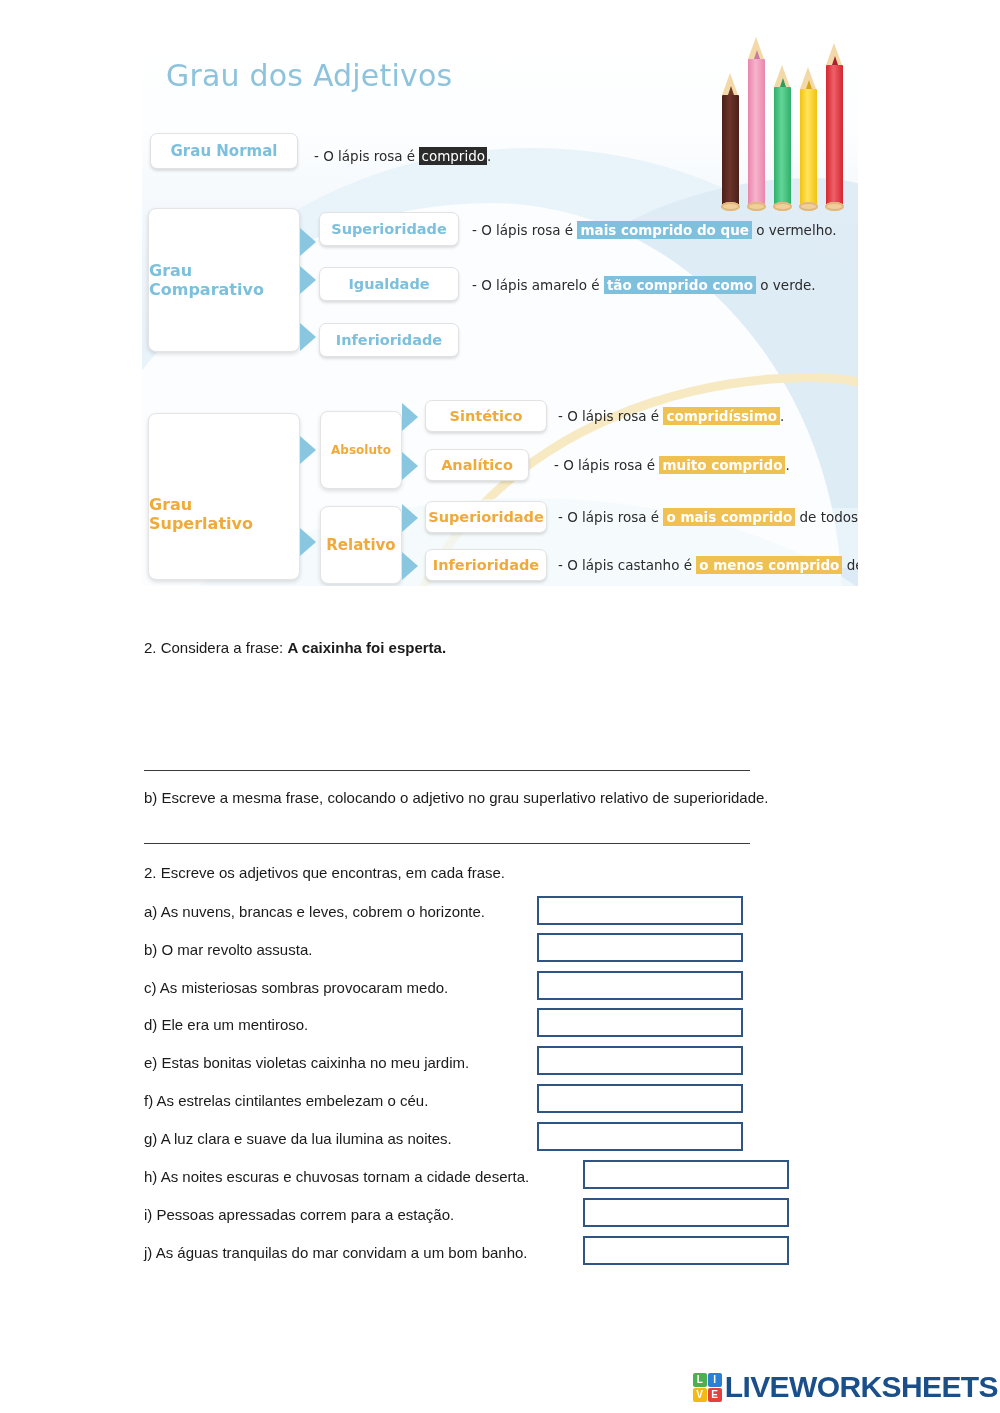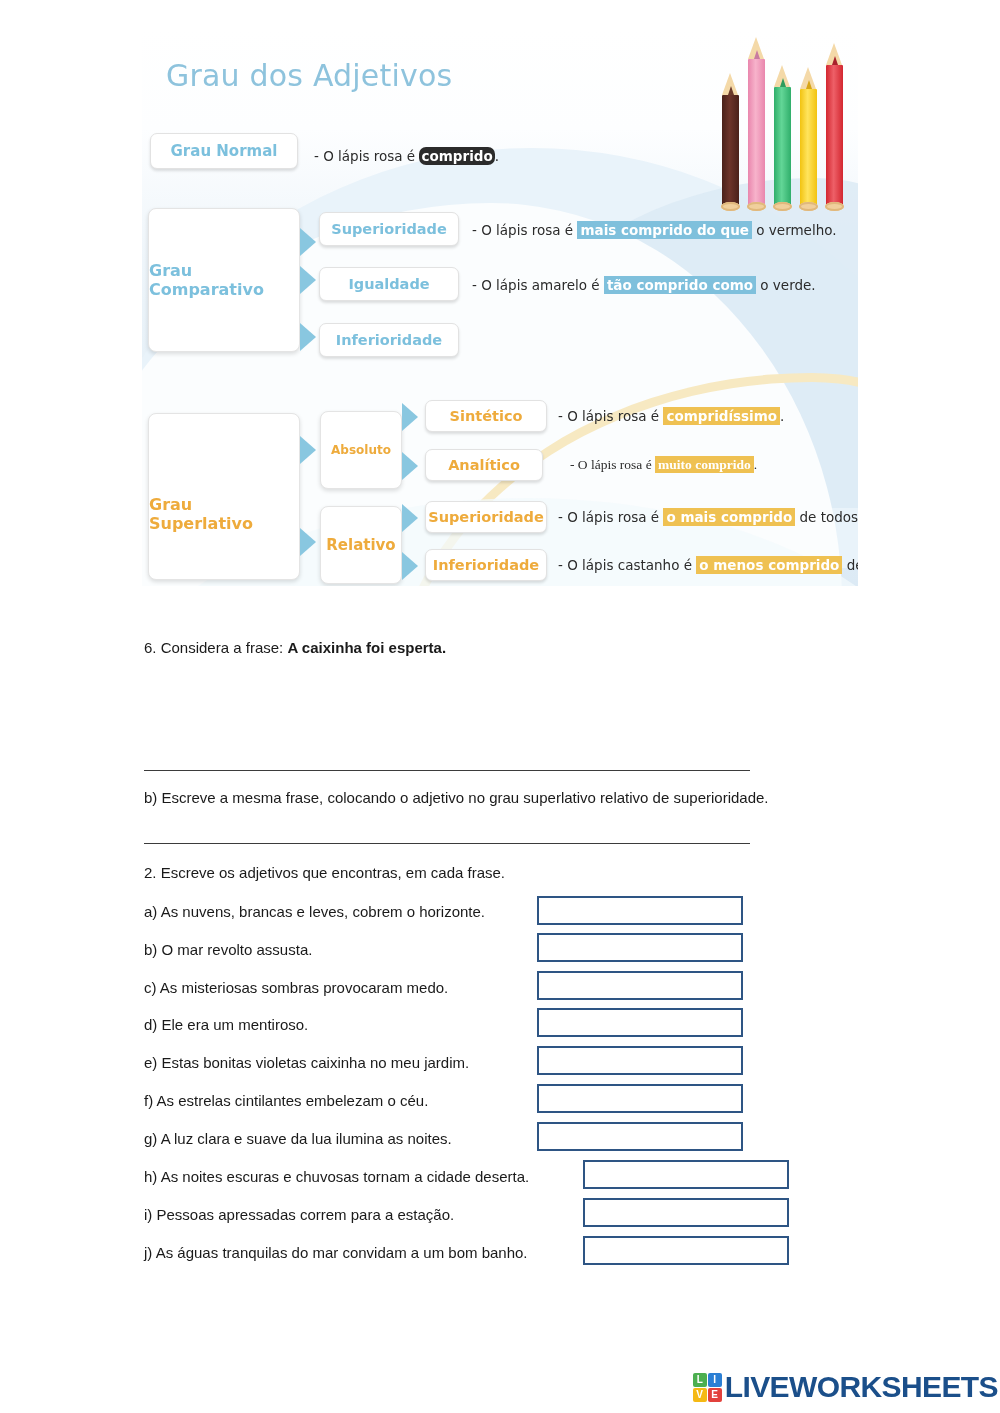--- a/index.html
+++ b/index.html
@@ -122,21 +122,21 @@
     border-left: 16px solid #89c7e0;
   }
 
   .sent {
     position: absolute;
     font-family: "DejaVu Sans", sans-serif;
     font-size: 13.5px;
     color: #2b2b2b;
     white-space: nowrap;
   }
-  .hl-dark { background: #2b2b2b; color: #ffffff; font-weight: 700; padding: 1px 2px; border-radius: 7px; }
+  .hl-dark { background: #2b2b2b; color: #ffffff; font-weight: 400; padding: 1px 2px; }
   .hl-blue { background: #7fc0dc; color: #ffffff; font-weight: 700; padding: 1px 3px; text-align: center; }
   .hl-yellow { background: #efc152; color: #ffffff; font-weight: 700; padding: 1px 3px; }
 
   .bigbox {
     position: absolute;
     background: #ffffff;
     border: 1px solid #e4e4e4;
     border-radius: 8px;
     box-shadow: 0 2px 4px rgba(0,0,0,.13);
     display: flex; align-items: center; justify-content: center;
@@ -290,45 +290,45 @@
     <div class="chev" style="left:260px; top:476px;"></div>
     <div class="chev" style="left:260px; top:524px;"></div>
 
     <div class="nbox orange" style="left:283px; top:372px; width:122px; height:32px;">
       <span class="txt" style="font-size:14.5px;">Sintético</span>
     </div>
     <div class="sent" style="left:416px; top:380px;">
       <span>- O lápis rosa é </span><span class="hl-yellow">compridíssimo</span><span>.</span>
     </div>
 
-    <div class="nbox orange" style="left:283px; top:421px; width:118px; height:32px;align-items:center;">
+    <div class="nbox orange" style="left:283px; top:421px; width:104px; height:32px;align-items:center;">
       <span class="txt" style="font-size:14.5px;">Analítico</span>
     </div>
-    <div class="sent" style="left:428px; top:429px;font-family:Liberation Serif, serif;">
+    <div class="sent" style="left:412px; top:429px;">
       <span>- O lápis rosa é </span><span class="hl-yellow">muito comprido</span><span>.</span>
     </div>
 
     <div class="nbox orange" style="left:283px; top:473px; width:122px; height:32px;">
       <span class="txt" style="font-size:14.5px;">Superioridade</span>
     </div>
     <div class="sent" style="left:416px; top:481px;">
       <span>- O lápis rosa é </span><span class="hl-yellow">o mais comprido</span><span> de todos.</span>
     </div>
 
     <div class="nbox orange" style="left:283px; top:521px; width:122px; height:32px;">
       <span class="txt" style="font-size:14.5px;">Inferioridade</span>
     </div>
     <div class="sent" style="left:416px; top:529px;">
       <span>- O lápis castanho é </span><span class="hl-yellow">o menos comprido</span><span> de todos.</span>
     </div>
 
   </div>
 
   <div class="wtext" style="left:144px; top:639px;">
-    <span>6. Considera a frase: </span><b>A caixinha foi esperta.</b>
+    <span>2. Considera a frase: </span><b>A caixinha foi esperta.</b>
   </div>
 
   <div class="rule" style="left:144px; top:770px; width:606px;"></div>
 
   <div class="wtext" style="left:144px; top:789px;">b) Escreve a mesma frase, colocando o adjetivo no grau superlativo relativo de superioridade.</div>
   <div class="rule" style="left:144px; top:843px; width:606px;"></div>
 
   <div class="wtext" style="left:144px; top:864px;">2. Escreve os adjetivos que encontras, em cada frase.</div>
 
   <div class="wtext" style="left:144px; top:903px;">a) As nuvens, brancas e leves, cobrem o horizonte.</div>

